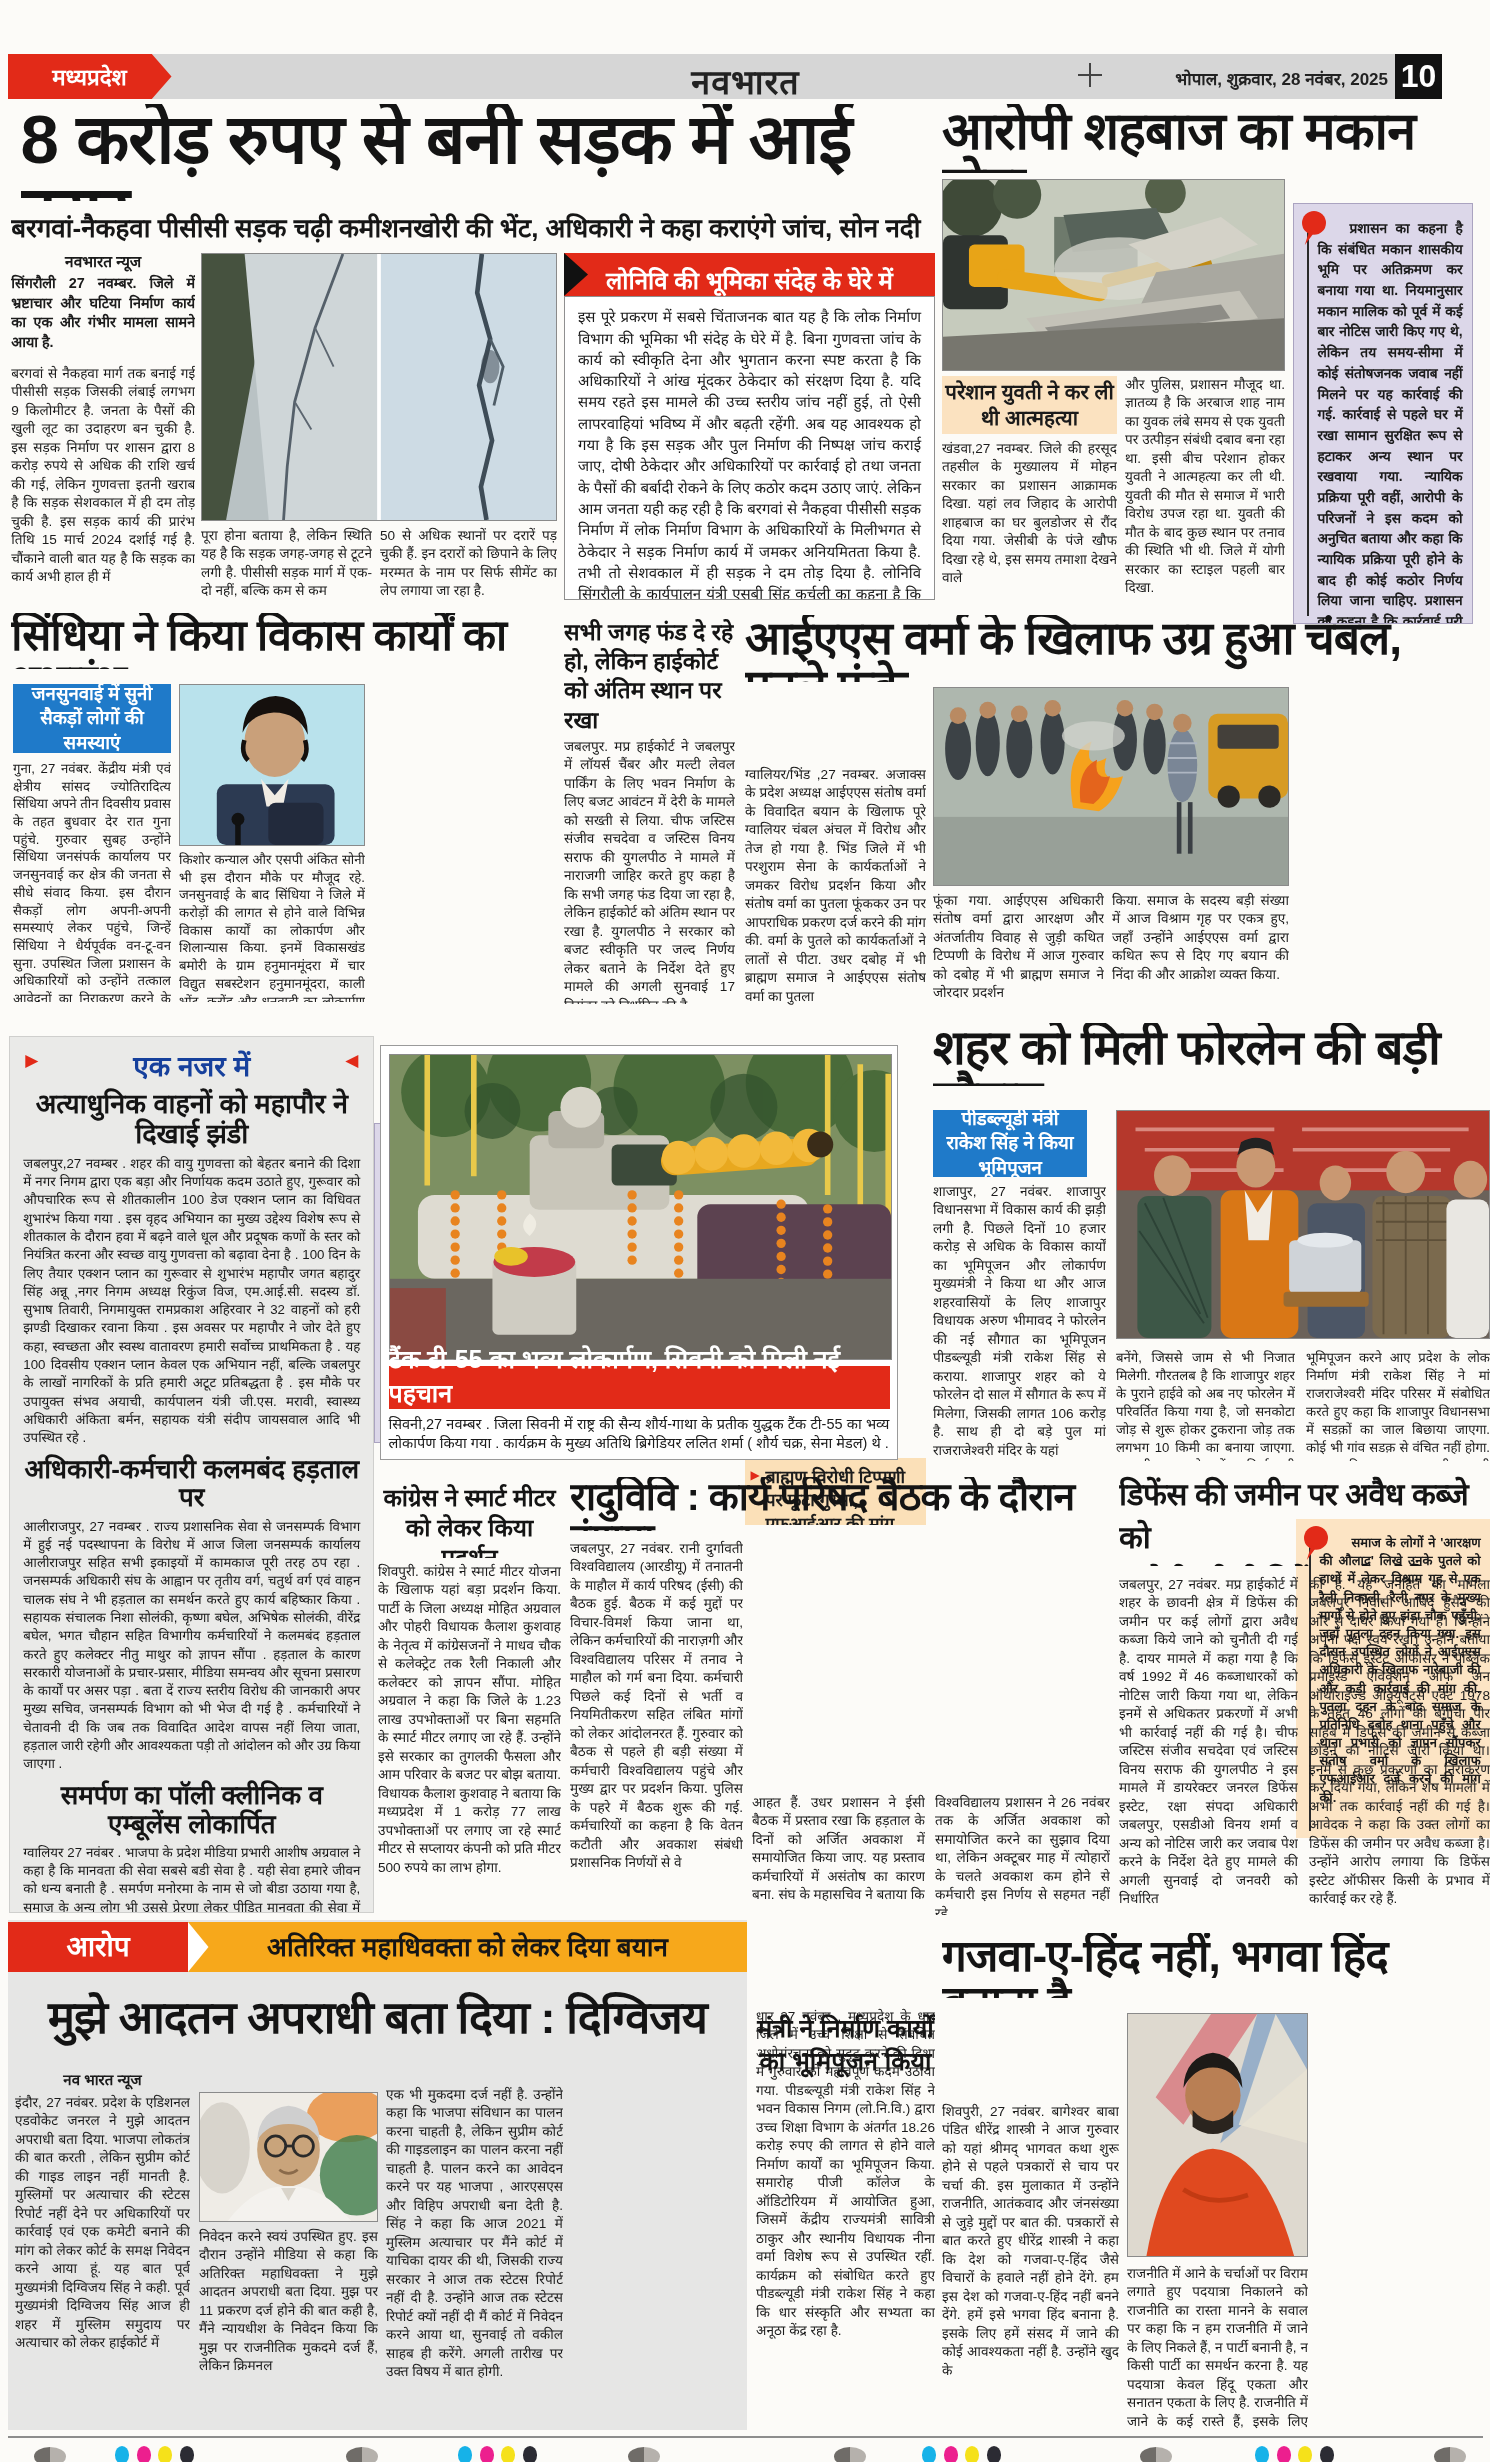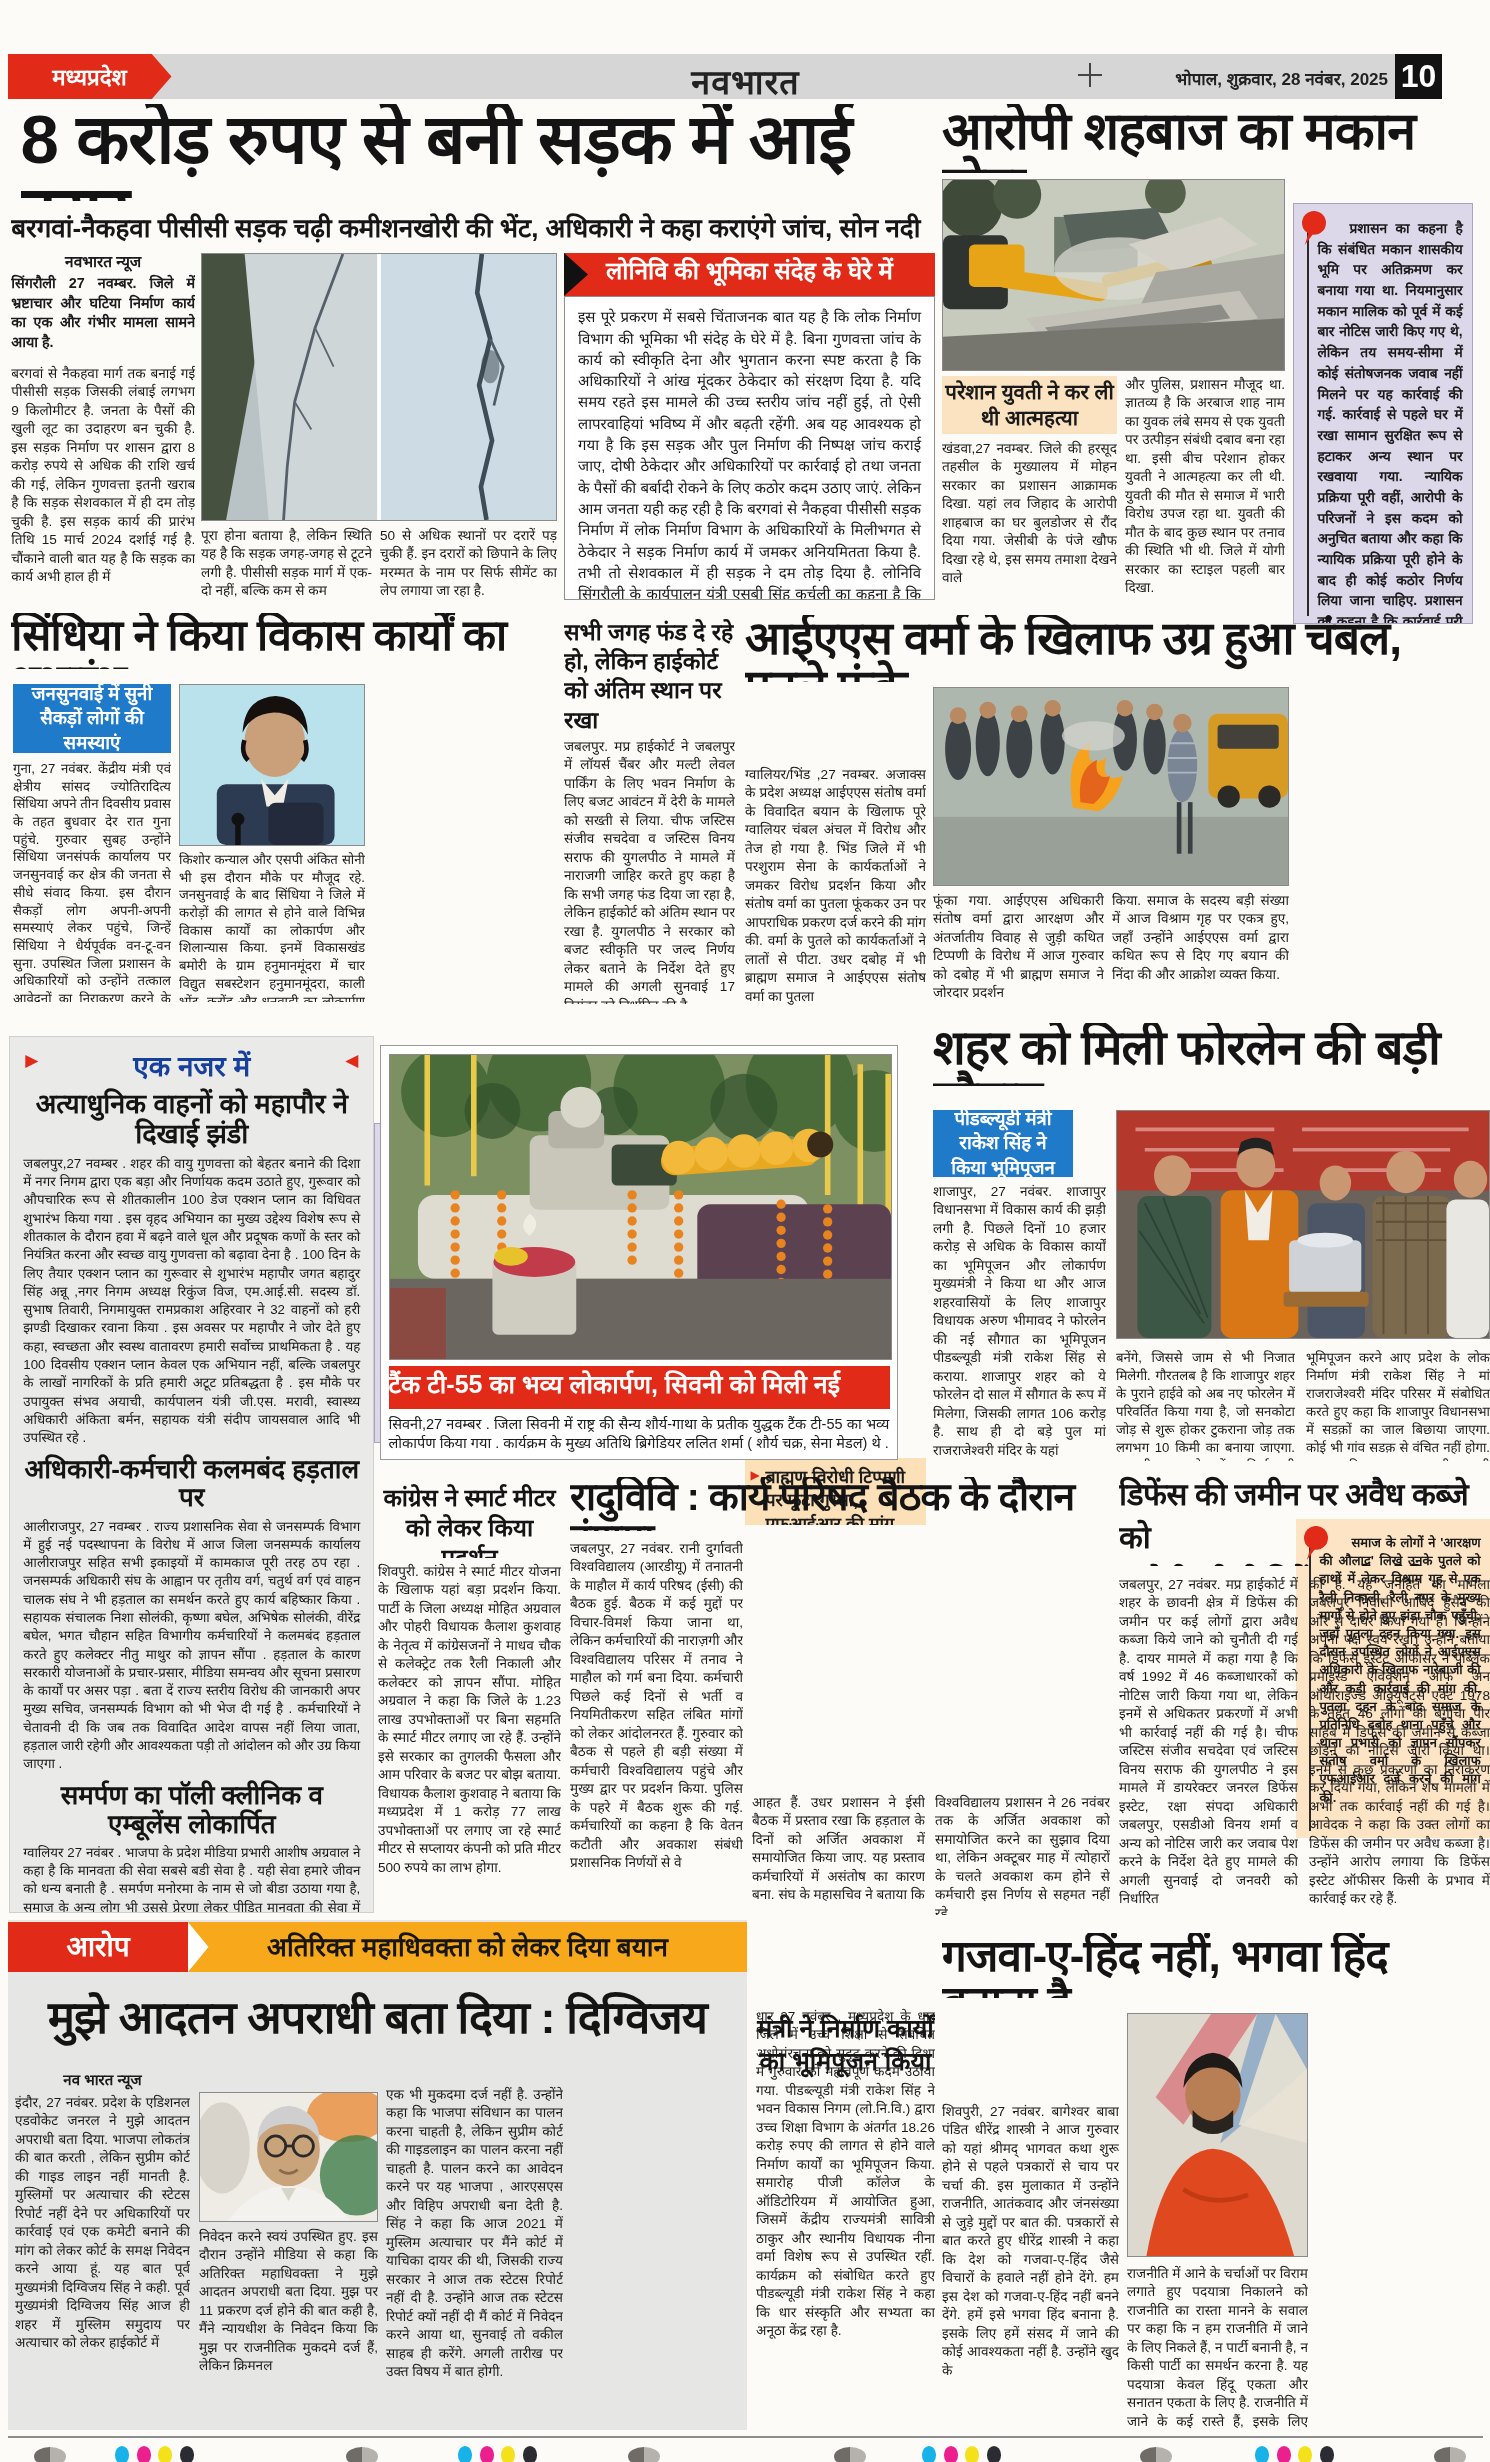--- a/index.html
+++ b/index.html
@@ -12,21 +12,21 @@
   .ctr{text-align:center;}
   .hl{font-weight:800;color:#141414;line-height:1.04;letter-spacing:-0.9px;}
   .whitebox{background:#fff;border:0.9px solid #8f8f8f;}
   .bluebox{background:#1f7ac9;color:#fff;font-weight:bold;display:flex;align-items:center;justify-content:center;text-align:center;line-height:1.3;}
   .peach{background:#fbe2c0;}
   .lav{background:#dcd7e9;border:0.9px solid #aaa3c0;}
   .qwrap{position:relative;padding:15px 9.3px 7.5px 13px;}
   .qtext{border-left:2.8px solid #2a2a2a;padding-left:8.4px;font-size:13.8px;font-weight:600;line-height:1.5;text-align:justify;}
   .qball{position:absolute;left:5.6px;top:5.6px;width:28px;height:35px;}
   .qtext.first-indent{text-indent:32px;}
-  .redstrip{background:#e22a18;color:#fff;font-weight:800;display:flex;align-items:flex-start;justify-content:center;}
+  .redstrip{background:#e22a18;color:#fff;font-weight:800;display:flex;align-items:flex-end;justify-content:center;}
   .tag{background:#fbe0b8;font-weight:bold;color:#1c1c1c;line-height:1.35;padding:7.5px 7.5px 7.5px 20.5px;position:relative;}
   .tag .arr{position:absolute;left:5.6px;top:9.3px;color:#e22a18;font-size:12px;}
   .photo{border:0.9px solid #8a8a8a;background:#ccc;}
   .photo svg{display:block;width:100%;height:100%;}
   .mark-ell{width:32px;height:18.6px;border-radius:50%;background:linear-gradient(90deg,#6f6c68 50%,#b5b1ac 50%);}
   .dot{width:14px;height:17.7px;border-radius:50%;display:inline-block;margin-right:7.5px;}
   .plus{position:relative;width:24px;height:24px;}
   .plus:before{content:"";position:absolute;left:11.2px;top:0;width:1.9px;height:24px;background:#444;}
   .plus:after{content:"";position:absolute;top:11.2px;left:0;height:1.9px;width:24px;background:#444;}
 </style>
@@ -304,21 +304,21 @@
         <rect x="0" y="250" width="60" height="76" fill="#8a4a42"></rect>
       </svg>
     </div>
     <div class="redstrip" style="margin-top:6.5px;height:43px;font-size:25px;">
       <span>टैंक टी-55 का भव्य लोकार्पण, सिवनी को मिली नई पहचान</span>
     </div>
     <div style="margin-top:5.6px;font-size:14.5px;line-height:1.32;text-align:justify;">सिवनी,27 नवम्बर . जिला सिवनी में राष्ट्र की सैन्य शौर्य-गाथा के प्रतीक युद्धक टैंक टी-55  का भव्य लोकार्पण किया गया . कार्यक्रम के मुख्य अतिथि ब्रिगेडियर ललित शर्मा ( शौर्य चक्र, सेना मेडल) थे .</div>
   </div>
 
   <div class="abs hl" style="left:933px;top:1023px;width:557px;height:63px;font-size:48px;">शहर को मिली फोरलेन की बड़ी सौगात</div>
-  <div class="abs bluebox" style="left:933px;top:1110px;width:140px;height:67px;font-size:18.6px;padding:13px;">
+  <div class="abs bluebox" style="left:933px;top:1110px;width:154px;height:67px;font-size:18.6px;padding:13px;">
     <span>पीडब्ल्यूडी मंत्री राकेश सिंह ने किया भूमिपूजन</span>
   </div>
   <div class="abs body" style="left:933px;top:1183px;width:173px;height:278px;">शाजापुर, 27 नवंबर. शाजापुर विधानसभा में विकास कार्य की झड़ी लगी है. पिछले दिनों 10 हजार करोड़ से अधिक के विकास कार्यों का भूमिपूजन और लोकार्पण मुख्यमंत्री ने किया था और आज शहरवासियों के लिए शाजापुर विधायक अरुण भीमावद ने फोरलेन की नई सौगात का भूमिपूजन पीडब्ल्यूडी मंत्री राकेश सिंह से कराया. शाजापुर शहर को ये फोरलेन दो साल में सौगात के रूप में मिलेगा, जिसकी लागत 106 करोड़ है. साथ ही दो बड़े पुल मां राजराजेश्वरी मंदिर के यहां</div>
   <div class="abs photo" style="left:1116px;top:1110px;width:374px;height:229px;">
     <svg viewBox="0 0 402 246" preserveAspectRatio="none">
       <rect width="402" height="246" fill="#6b625a"></rect>
       <rect width="402" height="86" fill="#b5382c"></rect>
       <g stroke="#d9897f" stroke-width="4">
           <path d="M20 20 h150 M200 20 h180 M30 42 h120 M190 42 h170 M60 64 h120 M230 64 h120"></path>
         </g>

